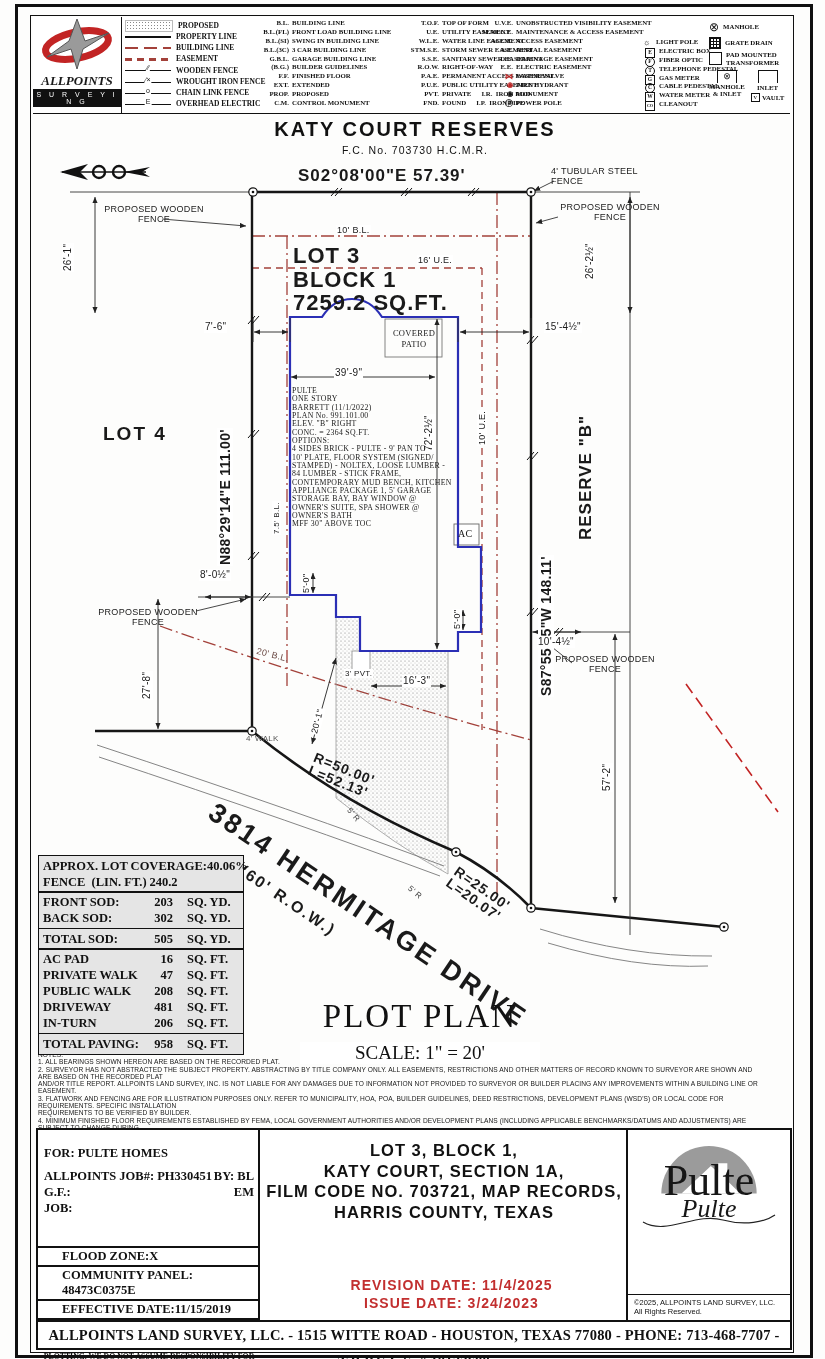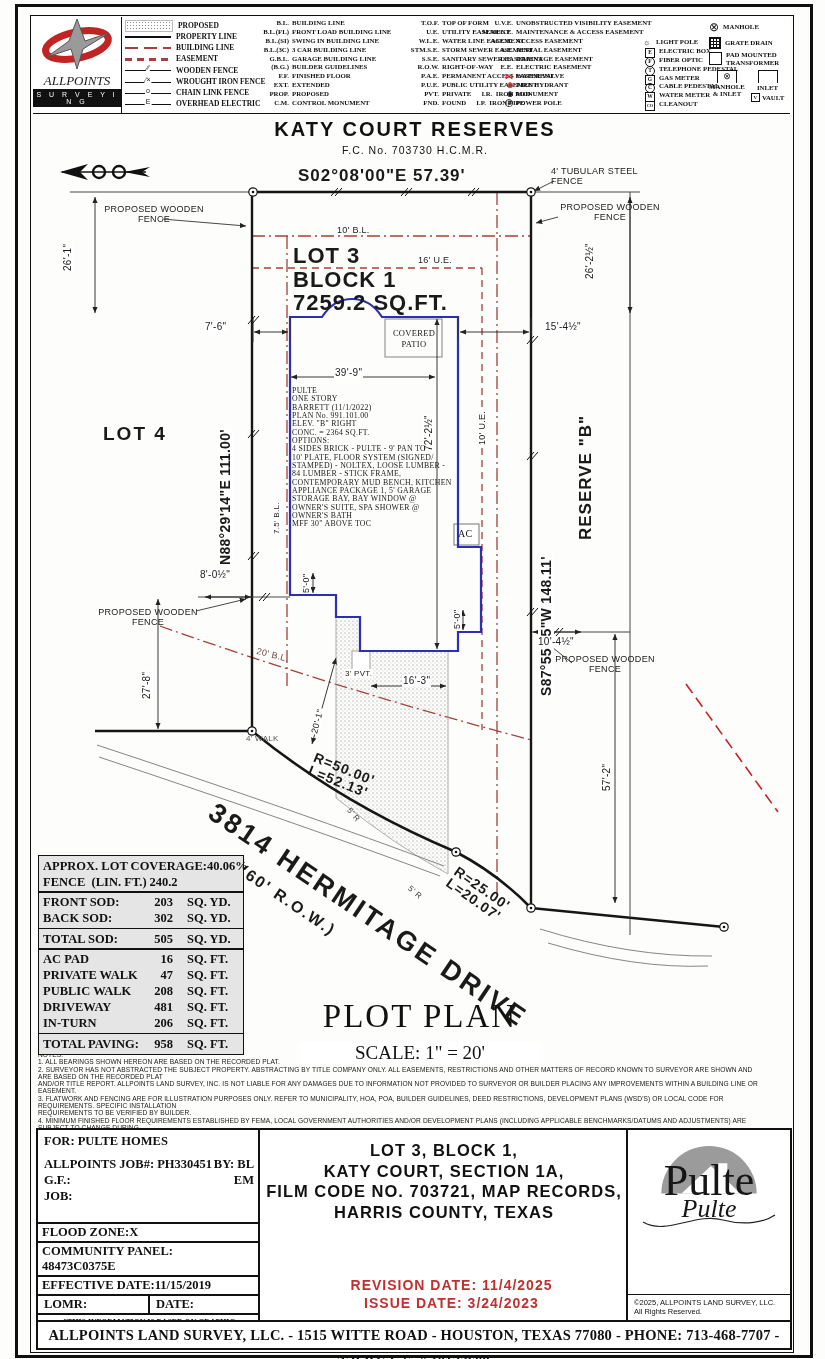--- a/index.html
+++ b/index.html
@@ -3,21 +3,21 @@
 <meta charset="utf-8">
 <style>
   html,body{margin:0;padding:0}
   body{width:825px;height:1359px;position:relative;background:#fdfdfc;font-family:"Liberation Sans",sans-serif;color:#111;overflow:hidden}
   .outer-border{position:absolute;left:15px;top:4px;width:792px;height:1348px;border:3.5px solid #101010}
   .inner-border{position:absolute;left:30px;top:15px;width:762px;height:1336px;border:1.5px solid #101010}
 
   
   .legend{position:absolute;left:33px;top:17px;width:757px;height:96px;border-bottom:1.5px solid #101010;z-index:5;background:#fff;font-family:"Liberation Serif",serif}
   .brand{position:absolute;left:0;top:0;width:88px;height:96px;border-right:1.5px solid #101010;text-align:center;overflow:hidden}
-  .brand-name{font-weight:normal;font-style:italic;font-size:13px;letter-spacing:0;color:#1a1a1a;margin-top:-2px}
+  .brand-name{font-weight:bold;font-style:italic;font-size:13px;letter-spacing:0;color:#1a1a1a;margin-top:-2px}
   .brand-tag{background:#111;color:#fff;font-size:7px;letter-spacing:3px;padding:2px 0;font-family:"Liberation Sans",sans-serif}
   .lcol{position:absolute;top:3px}
   .lrow{display:flex;align-items:flex-start;line-height:1}
   .col-a{left:92px;width:138px}
   .col-a .lrow{height:11.2px;align-items:center}
   .col-a .lv{font-size:7.5px;font-weight:bold}
   .col-b{left:226px;width:148px}
   .col-c{left:372px;width:158px}
   .col-d{left:440px;width:250px}
   .col-e{left:584px;top:22px;width:95px}
@@ -75,25 +75,25 @@
   .su{width:52px;padding-left:14px;white-space:pre}
 
   
   .plot-title{position:absolute;left:280px;top:998px;width:280px;text-align:center;font-family:"Liberation Serif",serif;font-size:33px;letter-spacing:2px;z-index:3}
   .plot-scale{position:absolute;left:300px;top:1042px;width:240px;text-align:center;font-family:"Liberation Serif",serif;font-size:19px;z-index:3;background:#fff}
   .notes{position:absolute;left:38px;top:1051px;width:724px;z-index:2;font-size:6.6px;line-height:7.3px;letter-spacing:0.1px;color:#161616}
 
   
   .ibox{position:absolute;border:2px solid #111;z-index:3;background:#fff}
   .box-left{left:36px;top:1128px;width:222px;height:190px;font-family:"Liberation Serif",serif;font-weight:bold;font-size:12.5px}
-  .bl-main{height:84px;padding:4px 6px;position:relative}
+  .bl-main{height:84px;padding:16px 6px;position:relative}
   .bl-line{margin-bottom:1px}
   .bl-sp{margin-top:8px}
   .bl-right{position:absolute;right:6px}
-  .bl-row{border-top:2px solid #111;padding:1px 4px;line-height:15px}
+  .bl-row{border-top:2px solid #111;padding:1px 24px;line-height:15px}
   .bl-split{display:flex;padding:0}
   .bl-split>div{flex:1;padding:1px 6px}
   .bl-split>div:last-child{border-left:2px solid #111}
   .bl-disc{border-top:2px solid #111;font-size:7.8px;text-align:center;padding:3px 4px;line-height:1.25}
   .box-center{left:258px;top:1128px;width:368px;height:190px}
   .legal{margin-top:10px;text-align:center;font-weight:bold;font-size:16.5px;letter-spacing:1px;line-height:1.25}
   .revs{position:absolute;left:15px;right:0;bottom:8px;text-align:center;font-weight:bold;font-size:14px;letter-spacing:1px;color:#c22f2f;line-height:1.3}
   .box-right{left:626px;top:1128px;width:162px;height:190px;text-align:center}
   .pulte-dome{display:block;margin:8px auto 0}
   .pulte-name{font-family:"Liberation Serif",serif;font-size:44px;line-height:30px;margin-top:-30px;color:#161616;position:relative;z-index:2}

